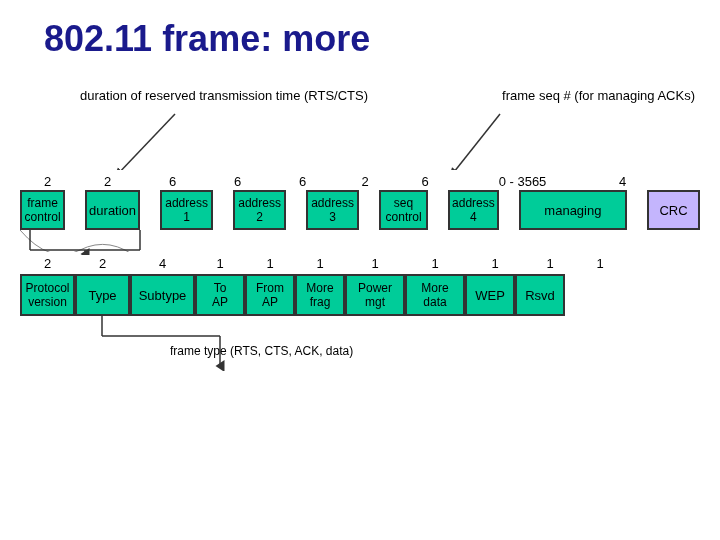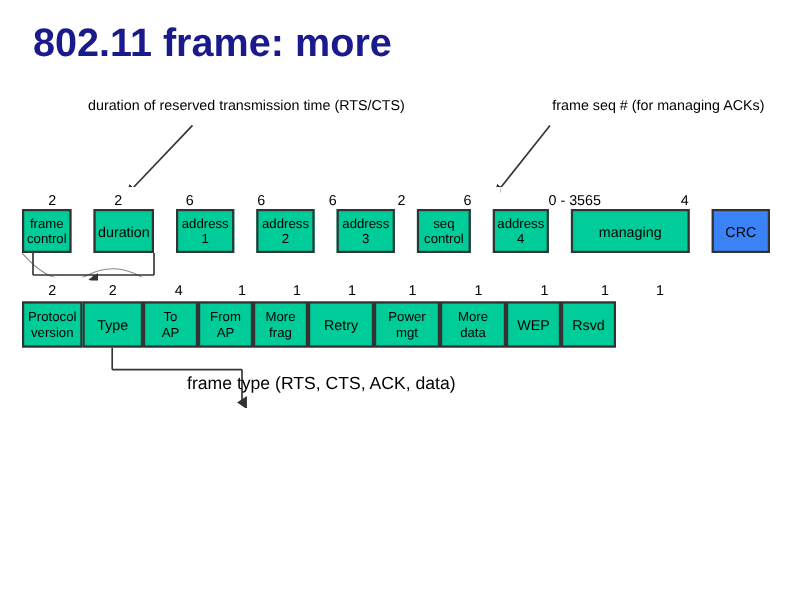--- a/index.html
+++ b/index.html
@@ -9,21 +9,21 @@
       background: white;
       font-family: Arial, sans-serif;
       overflow: hidden;
       position: relative;
     }
 
     .title {
       font-size: 36px;
       font-weight: bold;
       color: #1a1a8c;
-      padding: 18px 30px 10px 30px;
+      padding: 18px 30px 10px 44px;
     }
 
     .main-content {
       padding: 0 20px;
     }
 
     
     .top-section {
       position: relative;
       margin-bottom: 10px;
@@ -37,21 +37,21 @@
       flex-direction: column;
       align-items: center;
       justify-content: center;
       background: #00cc99;
       color: #000;
       font-weight: 500;
       padding: 4px 2px;
     }
 
     .cell-white {
-      background: #3b82f6;
+      background: #c4b5fd;
     }
 
     .cell-number {
       background: white;
       border: none;
       text-align: center;
       font-size: 13px;
       display: flex;
       align-items: center;
       justify-content: center;
@@ -154,43 +154,43 @@
         <div class="cell-number" style="width:60px;">1</div>
         <div class="cell-number" style="width:60px;">1</div>
         <div class="cell-number" style="width:50px;">1</div>
         <div class="cell-number" style="width:50px;">1</div>
       </div>
 
       
       <div style="display:flex; width:680px; height:42px;">
         <div class="cell" style="width:55px; font-size:12px;">Protocol<br>version</div>
         <div class="cell" style="width:55px;">Type</div>
+        <div class="cell" style="width:65px;">Subtype</div>
         <div class="cell" style="width:50px; font-size:12px;">To<br>AP</div>
         <div class="cell" style="width:50px; font-size:12px;">From<br>AP</div>
         <div class="cell" style="width:50px; font-size:12px;">More<br>frag</div>
-        <div class="cell" style="width:60px;">Retry</div>
         <div class="cell" style="width:60px; font-size:12px;">Power<br>mgt</div>
         <div class="cell" style="width:60px; font-size:12px;">More<br>data</div>
         <div class="cell" style="width:50px;">WEP</div>
         <div class="cell" style="width:50px;">Rsvd</div>
       </div>
 
       
       <svg width="680" height="55" style="pointer-events:none;">
         <line x1="82" y1="0" x2="82" y2="20" stroke="#333" stroke-width="1.5"></line>
         <line x1="82" y1="20" x2="200" y2="20" stroke="#333" stroke-width="1.5"></line>
         <line x1="200" y1="20" x2="200" y2="50" stroke="#333" stroke-width="1.5" marker-end="url(#arr3)"></line>
         <defs>
           <marker id="arr3" markerWidth="8" markerHeight="8" refX="4" refY="3" orient="auto">
             <path d="M0,0 L4,6 L8,0 z" fill="#333"></path>
           </marker>
         </defs>
       </svg>
 
       
-      <div style="position:absolute; bottom:15px; left:150px; font-size:16px; line-height:1.4;">
+      <div style="position:absolute; bottom:15px; left:150px; font-size:12px; line-height:1.4;">
         <span>frame type
 (RTS, CTS, ACK, data)</span>
       </div>
 
     </div>
   </div>
 </div>
 
 </body></html>

